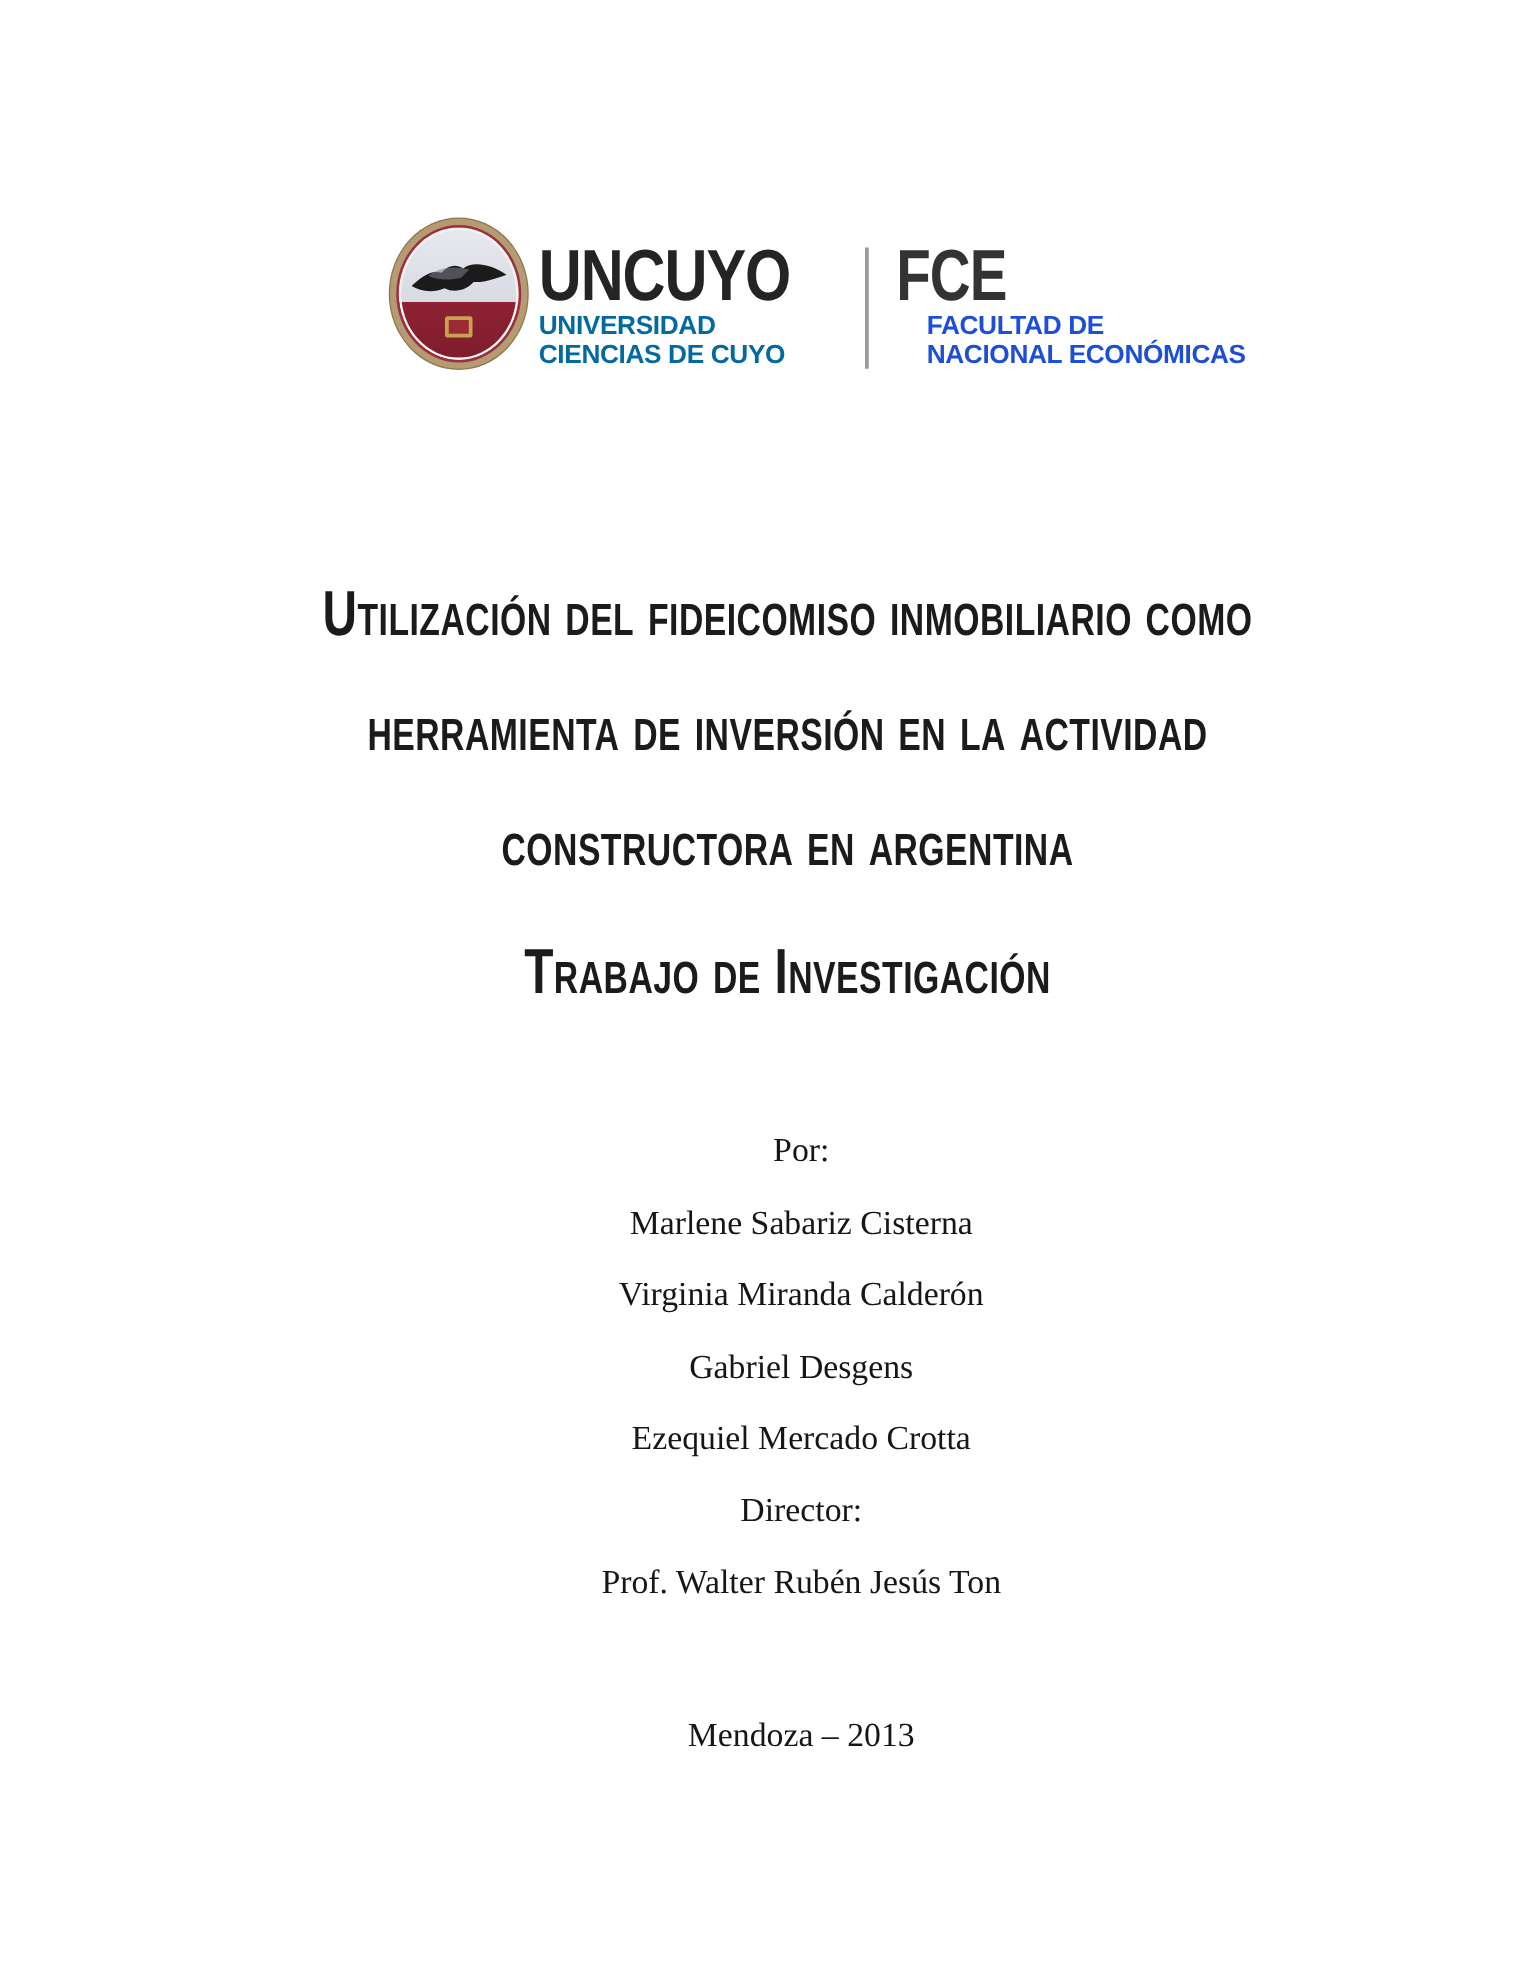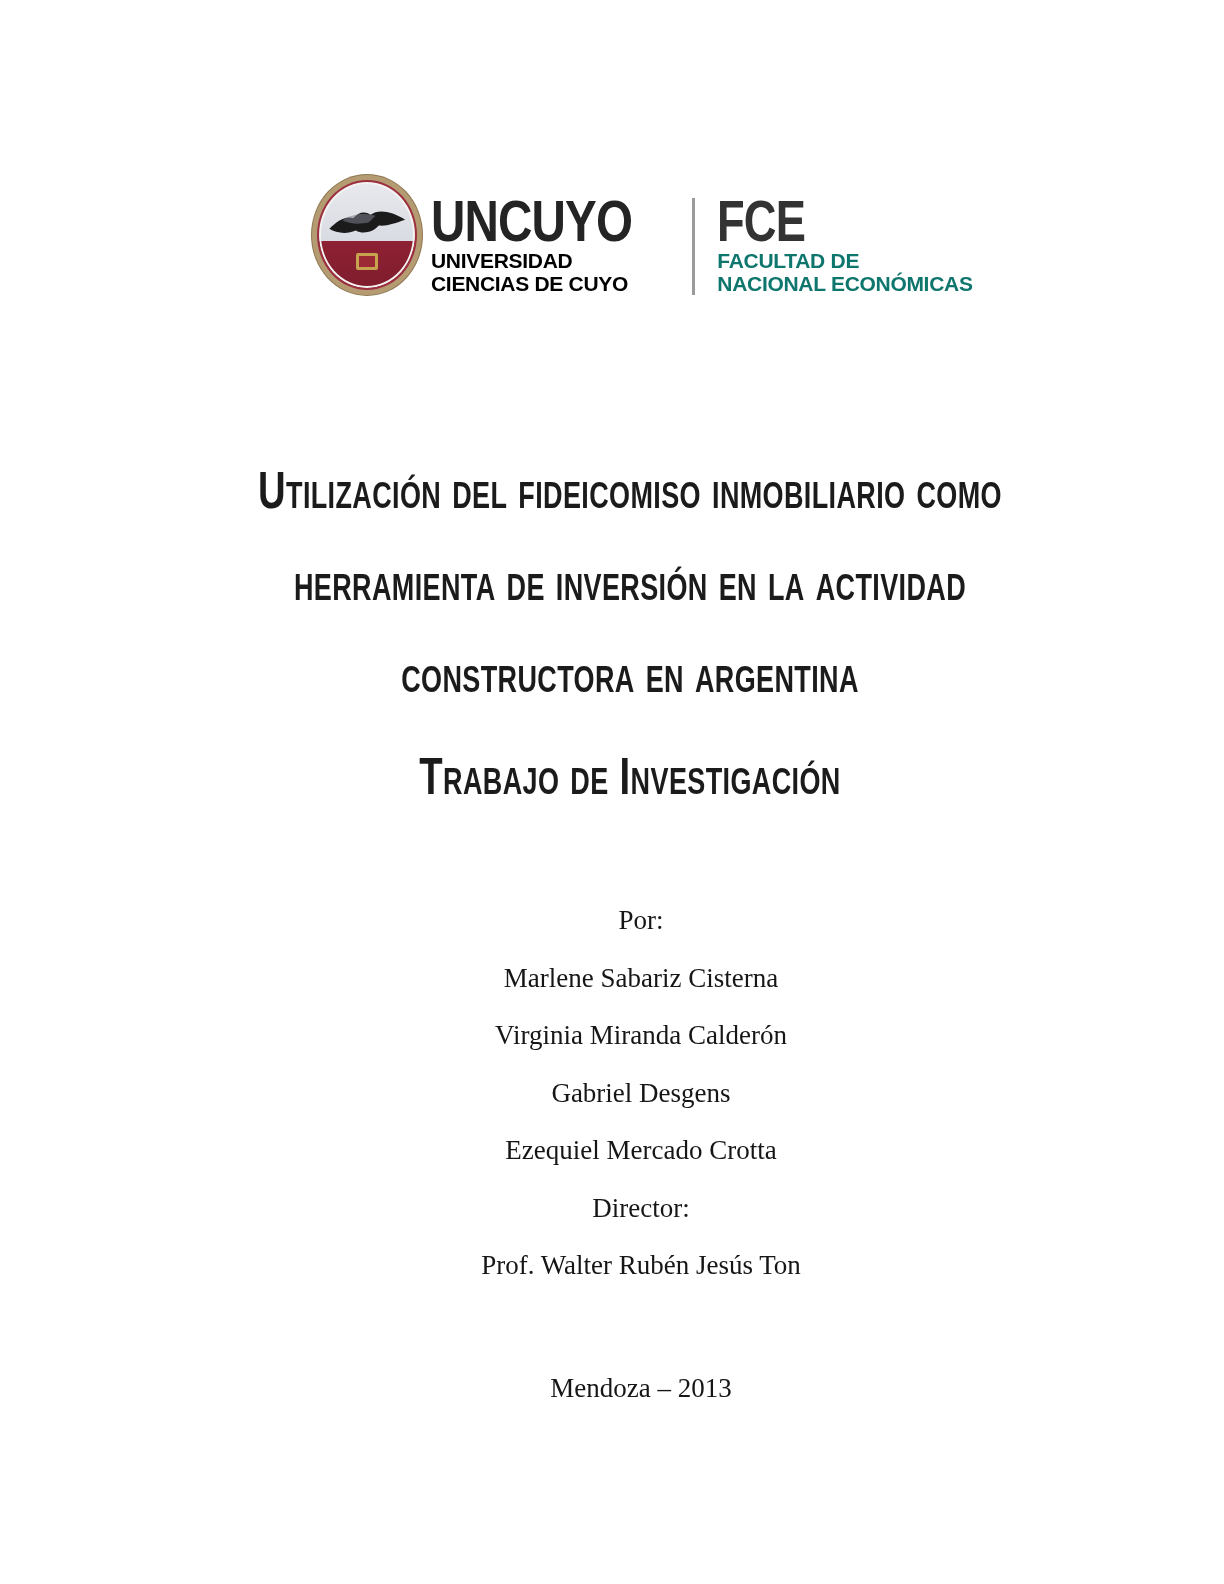--- a/index.html
+++ b/index.html
@@ -70,35 +70,35 @@
     color: #242424;
     transform: scaleX(0.82);
     transform-origin: 0 0;
     white-space: nowrap;
   }
   .sub {
     font-weight: bold;
     font-size: 21px;
     line-height: 23px;
     letter-spacing: -0.3px;
-    color: #000000;
+    color: #0369a1;
     white-space: nowrap;
   }
   .uni-block .sub:first-of-type { margin-top: 5px; }
   .logo-divider {
     width: 3px;
     height: 97px;
     background: #9b9b9b;
     margin: 14px 0 0 16px;
     flex: none;
   }
   .fac-block { margin-left: 22px; }
   .fac-block .acronym { transform: scaleX(0.78); color: #333333; }
   .fac-block .sub:first-of-type { margin-top: 5px; }
-  .fac-block .sub { color: #0f766e; }
+  .fac-block .sub { color: #1d4ed8; margin-left: 24px; }
 
   
   .title-block {
     position: absolute;
     top: 445px;
     left: 0;
     width: 100%;
     text-align: center;
     transform: translateX(18px);
   }

